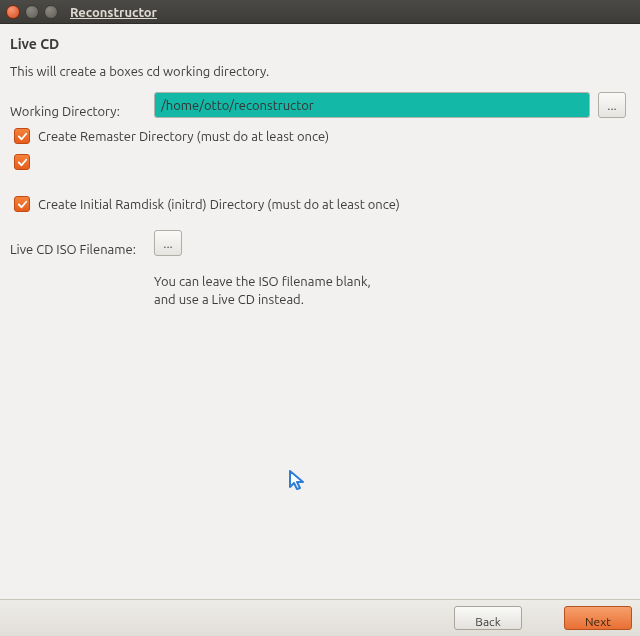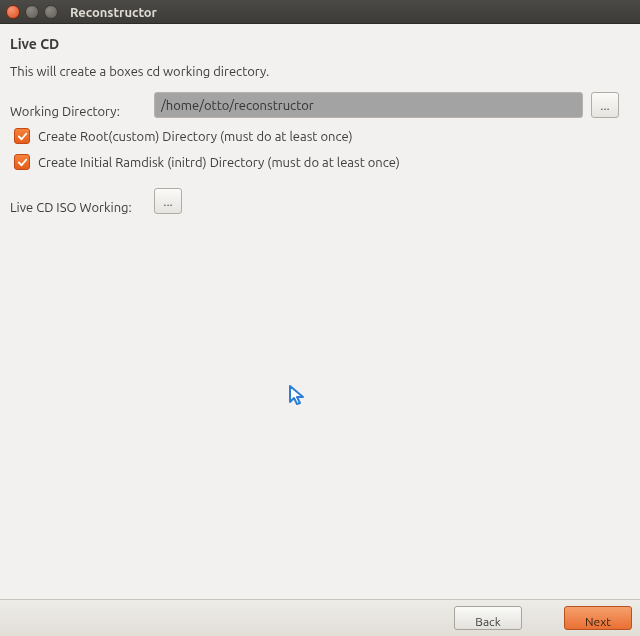--- a/index.html
+++ b/index.html
@@ -32,24 +32,24 @@
     align-items: center;
   }
   .win-btn {
     width: 14px; height: 14px;
     border-radius: 50%;
     display: flex; align-items: center; justify-content: center;
   }
   .win-close { background: radial-gradient(circle at 35% 30%, #f79674, #d94b1b); border:1px solid #7a2a0e; }
   .win-min   { background: radial-gradient(circle at 35% 30%, #8a8880, #5f5d55); border:1px solid #3a3933; }
   .win-max   { background: radial-gradient(circle at 35% 30%, #8a8880, #5f5d55); border:1px solid #3a3933; }
-  .titlebar-title { margin-left: 6px; font-size: 13px; }
+  .titlebar-title { margin-left: 6px; font-size: 13px; text-decoration: underline; }
   .content {
     flex: 1;
-    padding: 12px 21px 6px 10px;
+    padding: 12px 14px 6px 10px;
     display: flex;
     flex-direction: column;
   }
   .heading {
     font-weight: bold;
     font-size: 14px;
     margin-bottom: 10px;
   }
   .desc { line-height: 1.4; margin-bottom: 12px; }
   .keep-note { font-weight: bold; margin-bottom: 16px; }
@@ -62,21 +62,21 @@
   .label-col {
     width: 136px;
     text-align: left;
   }
   input[type="text"] {
     flex: 1;
     height: 26px;
     padding: 2px 6px;
     border: 1px solid #b7b3ac;
     border-radius: 3px;
-    background: #a3a3a3;
+    background: #14b8a6;
     font-family: inherit;
     font-size: 13px;
     color: #333;
   }
   .browse-btn {
     width: 28px; height: 26px;
     border: 1px solid #b1aca4;
     border-radius: 3px;
     background: linear-gradient(to bottom, #fafaf8, #e6e4df);
     display: flex; align-items: center; justify-content: center;
@@ -159,44 +159,55 @@
     <span>This will create a boxes cd working directory.</span><br>
   </div>
 
 
   <div class="row">
     <div class="label-col">Working Directory:</div>
     <input type="text" value="/home/otto/reconstructor" style="">
     <div class="browse-btn">...</div>
   </div>
 
-
   <div class="checkbox-row">
     <div class="checkbox">
       <svg viewBox="0 0 12 12">
           <path d="M2 6 L5 9 L10 3" stroke="#fff" stroke-width="2" fill="none" stroke-linecap="round" stroke-linejoin="round"></path>
         </svg>
     </div>
-    <span class="checkbox-label">Create Root(custom) Directory (must do at least once)</span>
-  </div>
-
-  <div class="checkbox-row" style="margin-bottom:18px;">
+    <span class="checkbox-label">Create Remaster Directory (must do at least once)</span>
+  </div>
+
+  <div class="checkbox-row">
+    <div class="checkbox">
+      <svg viewBox="0 0 12 12">
+          <path d="M2 6 L5 9 L10 3" stroke="#fff" stroke-width="2" fill="none" stroke-linecap="round" stroke-linejoin="round"></path>
+        </svg>
+    </div>
+  </div>
+
+  <div class="checkbox-row" style="margin-bottom:18px;margin-top:16px;">
     <div class="checkbox">
       <svg viewBox="0 0 12 12">
           <path d="M2 6 L5 9 L10 3" stroke="#fff" stroke-width="2" fill="none" stroke-linecap="round" stroke-linejoin="round"></path>
         </svg>
     </div>
     <span class="checkbox-label">Create Initial Ramdisk (initrd) Directory (must do at least once)</span>
   </div>
 
   <div class="row">
-    <div class="label-col">Live CD ISO Working:</div>
+    <div class="label-col">Live CD ISO Filename:</div>
     <div class="browse-btn">...</div>
   </div>
 
+  <div class="hint">
+    <span>You can leave the ISO filename blank,</span><br>
+    <span>and use a Live CD instead.</span>
+  </div>
 
   <div class="spacer">
     <svg class="cursor" width="20" height="24" viewBox="0 0 20 24">
       <path d="M2 2 L2 18 L6 14 L9 20 L12 19 L9 13 L15 13 Z" fill="#ffffff" stroke="#2e7dd6" stroke-width="2" stroke-linejoin="round"></path>
     </svg>
   </div>
 </div>
 
 <div class="footer">
   <button class="btn btn-back">Back</button>

